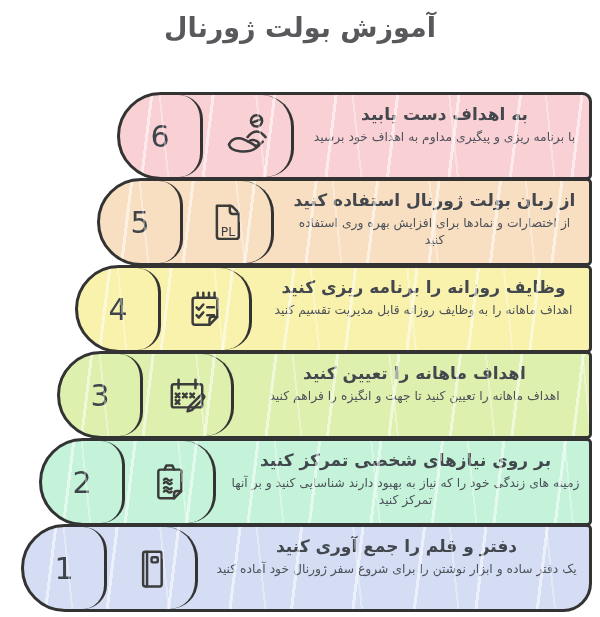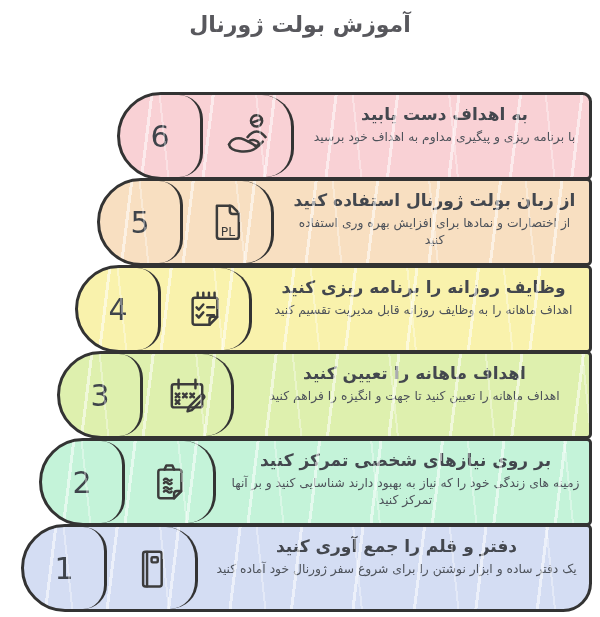--- a/index.html
+++ b/index.html
@@ -3,21 +3,21 @@
 <meta charset="utf-8">
 <style>
   html,body{margin:0;padding:0;}
   body{
     width:600px;height:617px;position:relative;overflow:hidden;
     background:#ffffff;
     font-family:"DejaVu Sans", sans-serif;
   }
   .page-title{
     position:absolute;top:12px;left:0;right:0;margin:0;
-    text-align:center;font-size:22px;font-weight:bold;
+    text-align:center;font-size:27px;font-weight:bold;
     color:var(--title-color,#58585d);
   }
   .step{
     position:absolute;right:8px;height:88px;box-sizing:border-box;
     display:flex;align-items:stretch;
     border:3.5px solid var(--outline,#333);
     overflow:hidden;
   }
   
   .step-6{top:92px;left:117px;border-radius:46px 10px 5px 46px;}

